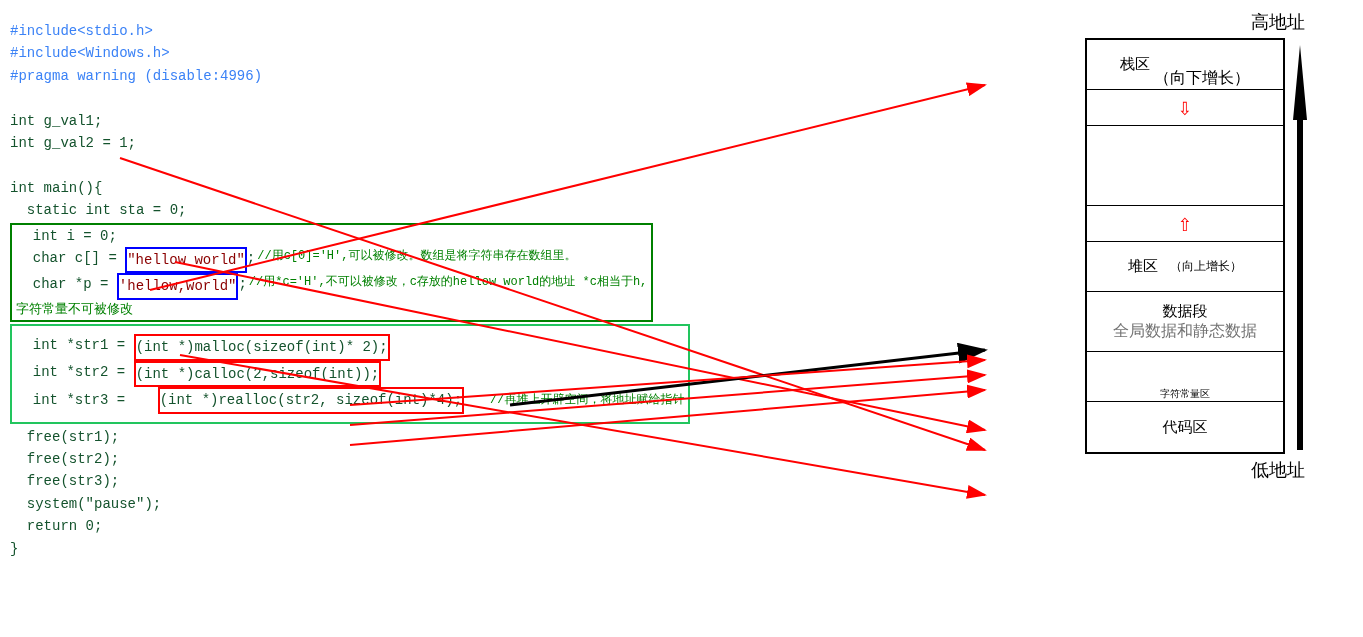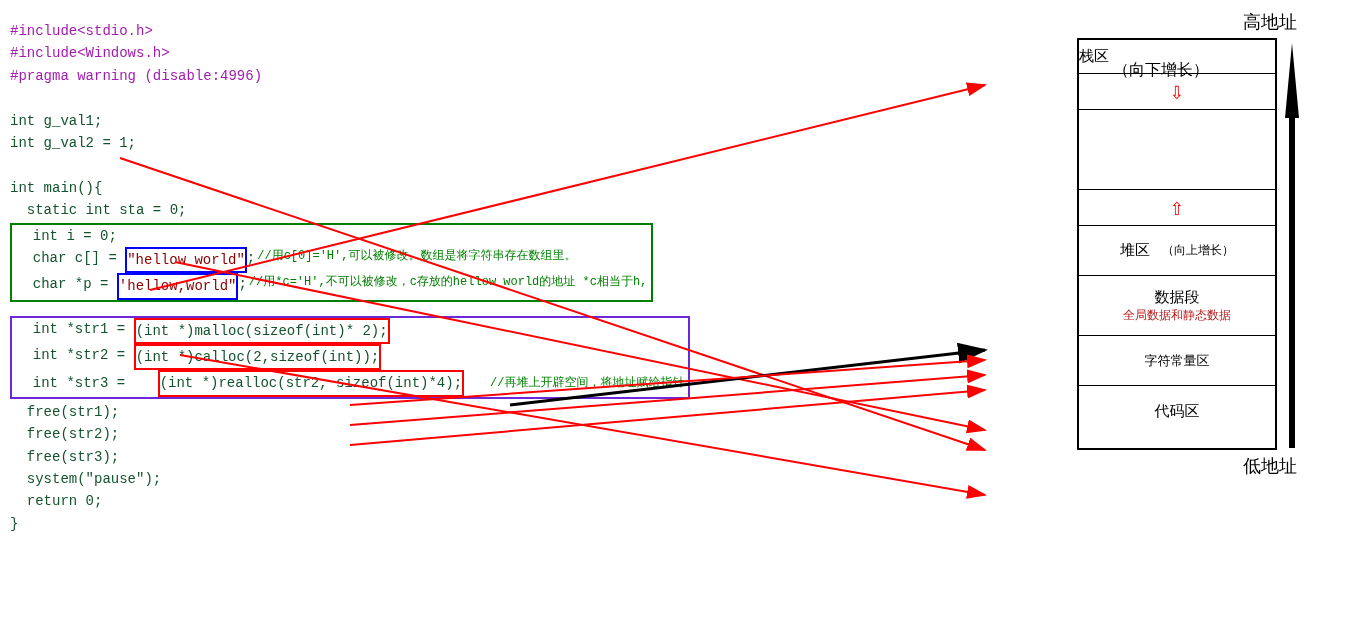--- a/index.html
+++ b/index.html
@@ -26,21 +26,21 @@
       font-size: 14px;
       line-height: 1.6;
       position: relative;
     }
 
     .code-line {
       white-space: pre;
       display: block;
     }
 
-    .blue { color: #a21caf; }
+    .blue { color: #3b82f6; }
     .green { color: #008000; }
     .black { color: #14532d; }
 
     
     .arrows-svg {
       position: absolute;
       top: 0;
       left: 0;
       width: 1363px;
       height: 637px;
@@ -72,24 +72,25 @@
           <span style="border: 2px solid blue; color: #8B0000; white-space:pre;">"hellow world"</span>
           <span class="black">;</span>
           <span class="green" style="margin-left:2px; font-size:12px; white-space:pre;">//用c[0]='H',可以被修改。数组是将字符串存在数组里。</span>
       </span>
       <span style="display:flex; align-items:flex-start;">
         <span class="black" style="white-space:pre;">  char *p = </span>
           <span style="border: 2px solid blue; color: #8B0000; white-space:pre;">'hellow,world"</span>
           <span class="black">;</span>
           <span class="green" style="margin-left:2px; font-size:12px;">//用*c='H',不可以被修改，c存放的hellow world的地址  *c相当于h,</span>
       </span>
+      <span class="code-line green" style="font-size:13px;">字符常量不可被修改</span>
     </div>
 
     
-    <div style="border: 2px solid #6d28d9; display: inline-block; padding: 0 4px; margin-top: 14px;">
+    <div style="border: 2px solid #22c55e; display: inline-block; padding: 8px 4px; margin-top: 2px;">
       <span style="display:flex;">
         <span class="black" style="white-space:pre;">  int *str1 = </span>
           <span style="border: 2px solid red;"><span class="black">(int *)malloc(sizeof(int)* 2);</span></span>
       </span>
       <span style="display:flex;">
         <span class="black" style="white-space:pre;">  int *str2 = </span>
           <span style="border: 2px solid red;"><span class="black">(int *)calloc(2,sizeof(int));</span></span>
       </span>
       <span style="display:flex; align-items:center;gap:24px;">
         <span class="black" style="white-space:pre;">  int *str3 = </span>
@@ -99,28 +100,28 @@
     </div>
 
     <span class="code-line black" style="margin-top:2px;">  free(str1);</span>
     <span class="code-line black">  free(str2);</span>
     <span class="code-line black">  free(str3);</span>
     <span class="code-line black">  system("pause");</span>
     <span class="code-line black">  return 0;</span>
     <span class="code-line black">}</span>
   </div>
 
-  <div style="position: absolute; right: 56px; top: 10px; display: flex; flex-direction: column; align-items: flex-end;">
+  <div style="position: absolute; right: 48px; top: 10px; display: flex; flex-direction: column; align-items: flex-end;">
 
     <div style="font-size:18px; font-family:sans-serif; margin-bottom:4px; align-self:flex-end; margin-right: 10px;">高地址</div>
 
     <div style="display:flex; align-items:stretch;">
       <div style="width: 200px; border: 2px solid black;">
 
-        <div style="height:34px; border-bottom:1px solid black; display:flex; align-items:center; justify-content:flex-start; font-size:15px; font-family:sans-serif; position:relative;">
+        <div style="height:50px; border-bottom:1px solid black; display:flex; align-items:center; justify-content:center; font-size:15px; font-family:sans-serif; position:relative;">
           <span>栈区</span>
           <span style="font-size:16px; margin-left:4px;margin-top:28px;">（向下增长）</span>
         </div>
 
         <div style="height:36px; border-bottom:1px solid black; display:flex; align-items:center; justify-content:center;">
           <span style="color:red; font-size:24px;">⇩</span>
         </div>
 
         <div style="height:80px; border-bottom:1px solid black;"></div>
 
@@ -128,24 +129,24 @@
           <span style="color:red; font-size:24px;">⇧</span>
         </div>
 
         <div style="height:50px; border-bottom:1px solid black; display:flex; align-items:center; justify-content:center; font-size:15px; font-family:sans-serif;gap:8px;">
           <span>堆区</span>
           <span style="font-size:12px; margin-left:4px;">（向上增长）</span>
         </div>
 
         <div style="height:60px; border-bottom:1px solid black; display:flex; align-items:center; justify-content:center; font-size:15px; font-family:sans-serif; flex-direction:column;">
           <span>数据段</span>
-          <span style="font-size:12px; color:#b91c1c;font-family:Liberation Serif, serif;">全局数据和静态数据</span>
+          <span style="font-size:16px; color:#737373;font-family:Liberation Serif, serif;">全局数据和静态数据</span>
         </div>
 
-        <div style="height:50px; border-bottom:1px solid black; display:flex; align-items:center; justify-content:center; font-size:13px; font-family:Liberation Sans, sans-serif;">
+        <div style="height:50px; border-bottom:1px solid black; display:flex; align-items:flex-end; justify-content:center; font-size:10px; font-family:Liberation Sans, sans-serif;">
           <span>字符常量区</span>
         </div>
 
         <div style="height:50px; display:flex; align-items:center; justify-content:center; font-size:15px; font-family:sans-serif;">
           <span>代码区</span>
         </div>
 
       </div>
 
       <div style="width:30px; display:flex; align-items:center; justify-content:center; position:relative;">

